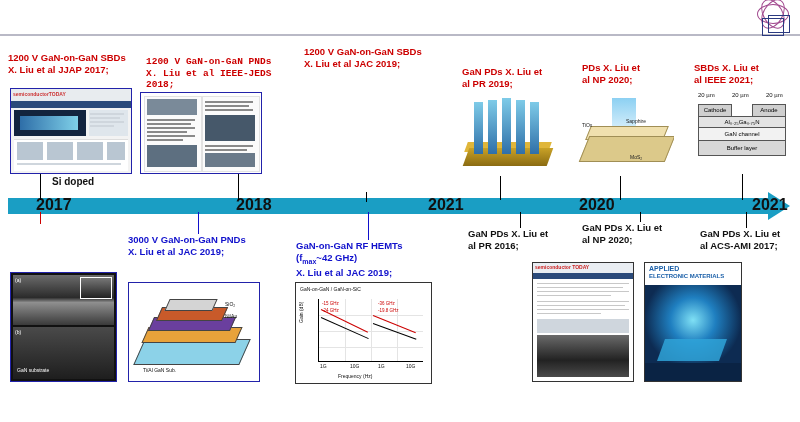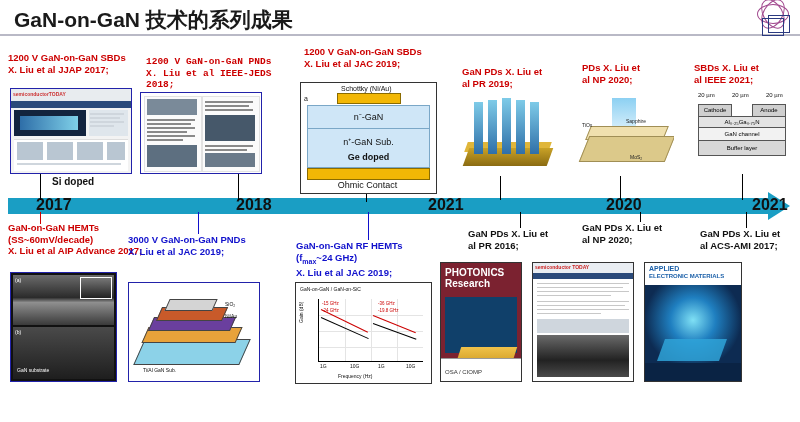--- a/index.html
+++ b/index.html
@@ -180,37 +180,36 @@
   .f12 .art{position:absolute;left:0;top:22px;width:96px;height:78px;
     background:radial-gradient(circle at 50% 45%, #7fe0f5 0%, #1f7fc0 35%, #0d2b52 75%);}
   .f12 .slab{position:absolute;left:16px;top:54px;width:62px;height:22px;background:#2fa3d8;transform:skewX(-20deg);opacity:.85;}
   .f12 .foot{position:absolute;left:0;bottom:0;width:96px;height:18px;background:#0a2344;}
 </style>
 </head>
 <body>
 
 <div class="slide">
 
-  <div class="title">GaN-on-GaN 技术的系列成果</div>
   <div class="title-rule"></div>
 
   <div class="logo">
     <div class="ring"></div>
     <div class="ring2"></div>
     <div class="ring3"></div>
     <div class="cell"></div>
   </div>
 
   <div class="tl-bar"></div>
   <div class="tl-arrow"></div>
 
   <div class="tl-year" style="left:36px;top:196px;">2017</div>
   <div class="tl-year" style="left:236px;top:196px;">2018</div>
   <div class="tl-year" style="left:428px;top:196px;">2021</div>
-  <div class="tl-year" style="left:606px;top:196px;">2020</div>
+  <div class="tl-year" style="left:579px;top:196px;">2020</div>
   <div class="tl-year" style="left:752px;top:196px;">2021</div>
 
   <div class="cap-red" style="left:8px;top:52px;width:130px;">
     <div>1200 V GaN-on-GaN SBDs</div>
     <div>X. Liu et al JJAP 2017;</div>
   </div>
 
   <div class="cap-red" style="left:146px;top:56px;width:140px;font-family:Liberation Mono, monospace;">
     <div>1200 V GaN-on-GaN PNDs</div>
     <div>X. Liu et al IEEE-JEDS 2018;</div>
@@ -231,35 +230,30 @@
     <div>al NP 2020;</div>
   </div>
 
   <div class="cap-red" style="left:694px;top:62px;width:100px;">
     <div>SBDs X. Liu et</div>
     <div>al IEEE 2021;</div>
   </div>
 
   <div style="position:absolute;left:52px;top:176px;font-size:10px;font-weight:bold;color:#111;">Si doped</div>
 
-  <div class="cap-red" style="left:8px;top:222px;width:150px;">
-    <div>GaN-on-GaN HEMTs</div>
-    <div>(SS~60mV/decade)</div>
-    <div>X. Liu et al AIP Advance 2017;</div>
-  </div>
 
   <div class="cap-blue" style="left:128px;top:234px;width:150px;">
     <div>3000 V GaN-on-GaN PNDs</div>
     <div>X. Liu et al JAC 2019;</div>
   </div>
 
   <div class="cap-blue" style="left:296px;top:240px;width:150px;">
     <div>GaN-on-GaN RF HEMTs</div>
     <div>
-      <span>(f</span><sub style="font-size:7px;">max</sub><span>~24 GHz)</span>
+      <span>(f</span><sub style="font-size:7px;">max</sub><span>~42 GHz)</span>
     </div>
     <div>X. Liu et al JAC 2019;</div>
   </div>
 
   <div style="position:absolute;left:468px;top:228px;width:120px;font-size:9.5px;font-weight:bold;color:#111;line-height:11.5px;">
     <div>GaN PDs X. Liu et</div>
     <div>al PR 2016;</div>
   </div>
 
   <div style="position:absolute;left:582px;top:222px;width:110px;font-size:9.5px;font-weight:bold;color:#111;line-height:11.5px;">
@@ -318,32 +312,20 @@
     <div class="pic" style="left:6px;top:52px;width:50px;height:22px;background:#5d6f80;"></div>
     <div class="line" style="left:64px;top:8px;width:48px;"></div>
     <div class="line" style="left:64px;top:12px;width:44px;"></div>
     <div class="line" style="left:64px;top:16px;width:48px;"></div>
     <div class="pic" style="left:64px;top:22px;width:50px;height:26px;background:#46586a;"></div>
     <div class="line" style="left:64px;top:52px;width:48px;"></div>
     <div class="line" style="left:64px;top:56px;width:42px;"></div>
     <div class="pic" style="left:64px;top:60px;width:50px;height:14px;background:#6a7a8a;"></div>
   </div>
 
-  <div class="fig f3">
-    <div class="a">a</div>
-    <div class="sch">Schottky (Ni/Au)</div>
-    <div class="gold"></div>
-    <div class="n1">n⁻-GaN</div>
-    <div class="n2">
-      <div style="margin-top:6px;">n⁺-GaN Sub.</div>
-      <div class="ge" style="margin-top:4px;">Ge doped</div>
-    </div>
-    <div class="ohm"></div>
-    <div class="ohmtxt">Ohmic Contact</div>
-  </div>
 
   <div class="fig f4" style="border:none;">
     <div class="base2"></div>
     <div class="base"></div>
     <div class="pillar" style="left:14px;top:10px;height:52px;"></div>
     <div class="pillar" style="left:28px;top:8px;height:54px;"></div>
     <div class="pillar" style="left:42px;top:6px;height:56px;"></div>
     <div class="pillar" style="left:56px;top:8px;height:54px;"></div>
     <div class="pillar" style="left:70px;top:10px;height:52px;"></div>
   </div>
@@ -407,28 +389,20 @@
     <div class="leg" style="left:82px;top:18px;">-36 GHz</div>
     <div class="leg" style="left:82px;top:25px;">-19.8 GHz</div>
     <div class="ax" style="left:2px;top:40px;transform:rotate(-90deg);transform-origin:left top;">Gain (dB)</div>
     <div class="ax" style="left:24px;top:80px;">1G</div>
     <div class="ax" style="left:54px;top:80px;">10G</div>
     <div class="ax" style="left:82px;top:80px;">1G</div>
     <div class="ax" style="left:110px;top:80px;">10G</div>
     <div class="ax" style="left:42px;top:90px;">Frequency (Hz)</div>
   </div>
 
-  <div class="fig f10">
-    <div class="ttl">PHOTONICS Research</div>
-    <div class="img">
-      <div class="chip"></div>
-    </div>
-    <div class="foot"></div>
-    <div class="foottxt">OSA / CIOMP</div>
-  </div>
 
   <div class="fig f11">
     <div class="hdr">
         <span class="brand">semiconductor TODAY</span>
       </div>
     <div class="tabs"></div>
     <div class="txt" style="left:4px;top:20px;width:92px;"></div>
     <div class="txt" style="left:4px;top:24px;width:86px;"></div>
     <div class="txt" style="left:4px;top:28px;width:92px;"></div>
     <div class="txt" style="left:4px;top:32px;width:74px;"></div>

